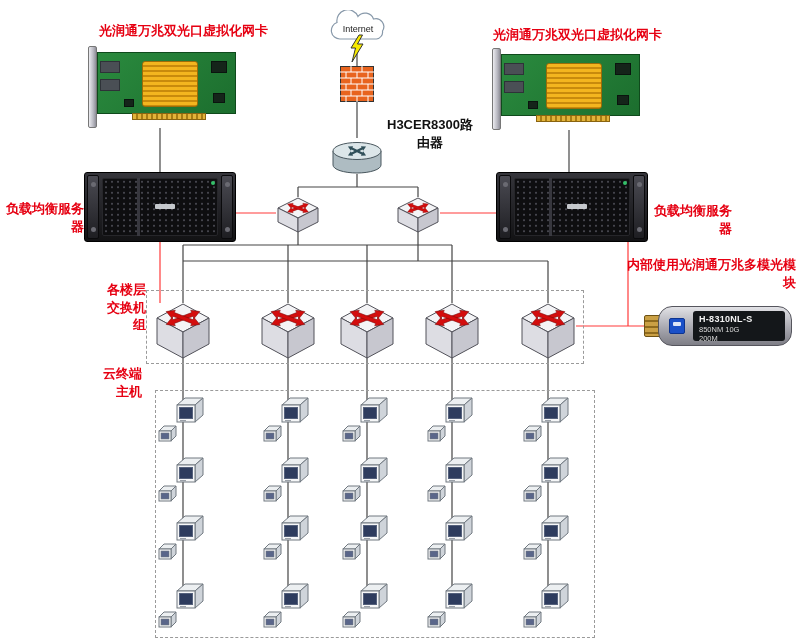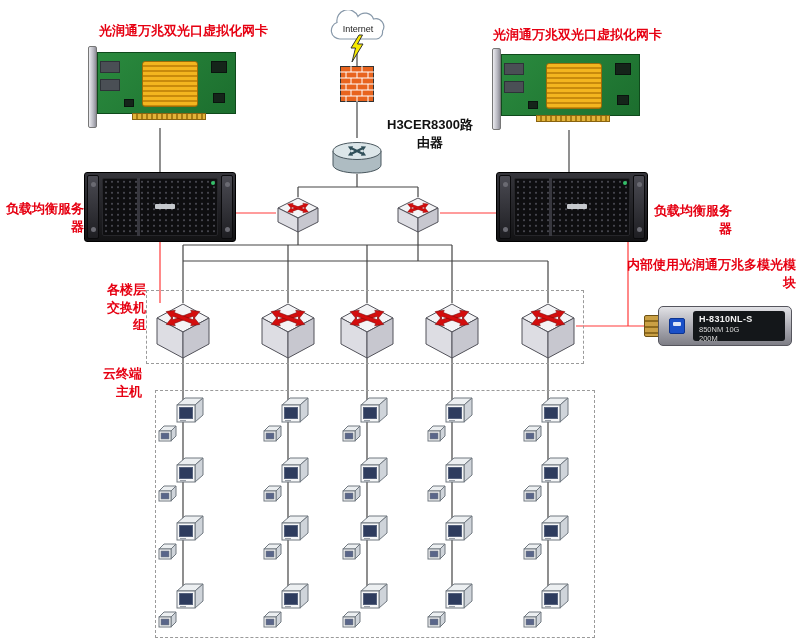--- a/index.html
+++ b/index.html
@@ -41,21 +41,21 @@
   .srv-ear::before,.srv-ear::after{content:"";position:absolute;left:3px;width:5px;height:5px;border-radius:50%;background:#6a6a72}
   .srv-ear::before{top:6px}.srv-ear::after{bottom:6px}
   .srv-vents{position:absolute;left:17px;right:17px;top:5px;bottom:5px;background:radial-gradient(#44444c 1.1px,transparent 1.5px) 0 0/6px 5.5px,#0e0e10;border:1px solid #26262a;border-radius:2px}
   .srv-divider{position:absolute;left:52px;top:5px;bottom:5px;width:3px;background:#3c3c44;opacity:.9}
   .srv-logo{position:absolute;left:70px;top:31px;width:20px;height:5px;background:#d8dce0;border-radius:1px;opacity:.9}
   .srv-led{position:absolute;right:20px;top:8px;width:4px;height:4px;border-radius:50%;background:#35c06a}
 
   
   .sfp{width:148px;height:44px}
   .sfp-conn{position:absolute;left:0;top:11px;width:18px;height:22px;background:repeating-linear-gradient(180deg,#caa045 0 4px,#8f6b1e 4px 6px);border:1px solid #6e5214;border-radius:2px}
-  .sfp-body{position:absolute;left:14px;top:2px;right:0;bottom:2px;background:linear-gradient(180deg,#e2e2e6,#a8a8b0 55%,#7e7e86);border:1px solid #55555d;border-radius:5px}
+  .sfp-body{position:absolute;left:14px;top:2px;right:0;bottom:2px;background:linear-gradient(180deg,#e2e2e6,#a8a8b0 55%,#7e7e86);border:1px solid #55555d;border-radius:14px}
   .sfp-logo{position:absolute;left:10px;top:11px;width:16px;height:16px;background:#1a50c8;border-radius:2px;border:1px solid #0d3490}
   .sfp-logo::after{content:"";position:absolute;left:3px;top:3px;right:3px;height:4px;background:#fff;opacity:.85;border-radius:1px}
   .sfp-plate{position:absolute;left:34px;top:4px;right:6px;bottom:4px;background:#14171a;border-radius:3px;color:#f2f2f2;padding:3px 6px}
   .sfp-model{font-size:9px;font-weight:bold;letter-spacing:.3px}
   .sfp-spec{font-size:7.5px;color:#d8d8d8;margin-top:1px}
   .sfp-dist{font-size:7.5px;color:#d8d8d8}
 </style>
 </head>
 <body>
 

